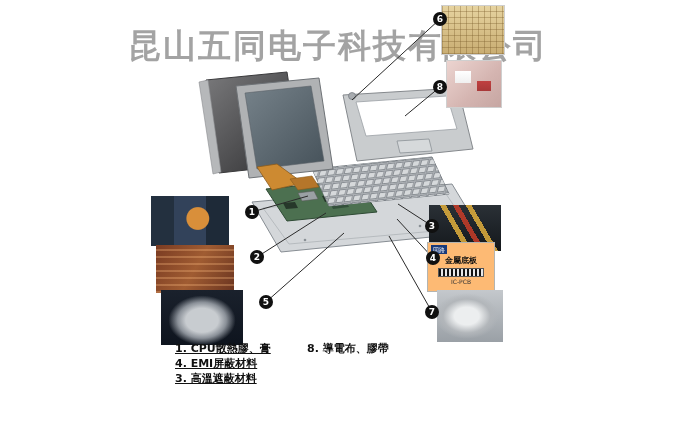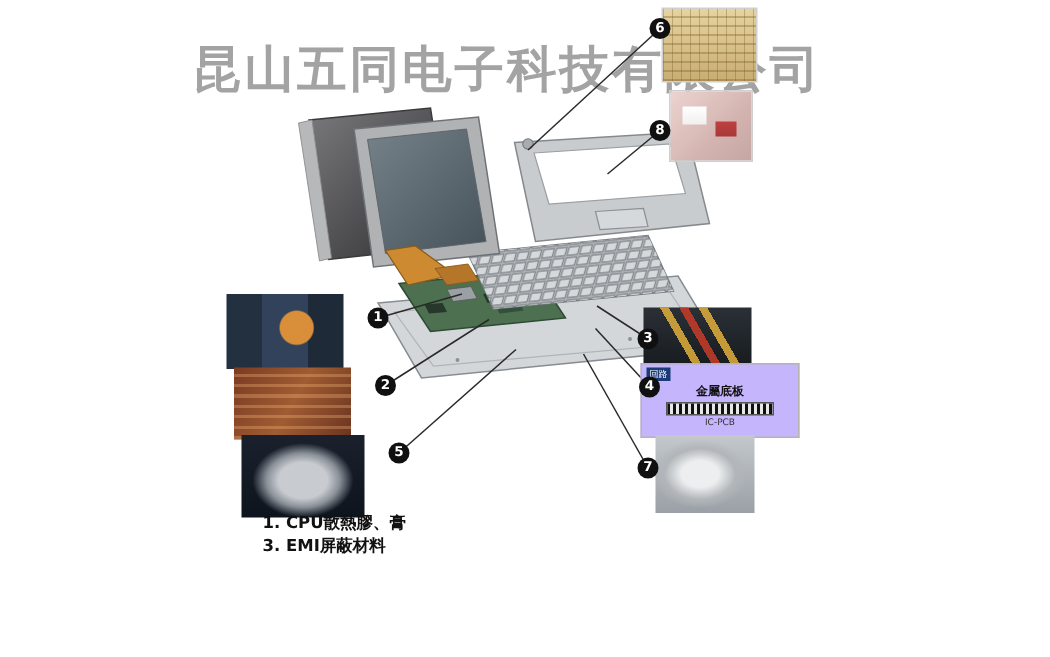--- a/index.html
+++ b/index.html
@@ -47,41 +47,41 @@
       linear-gradient(#1a212c,#0e141e);
   }
   .thumb-cable{
     left:429px;top:205px;width:72px;height:46px;border:none;
     background:
       linear-gradient(60deg,transparent 38%,rgba(225,175,60,.85) 38% 44%,transparent 44% 51%,
         rgba(200,60,40,.85) 51% 57%,transparent 57% 64%,rgba(225,175,60,.85) 64% 70%,transparent 70%),
       linear-gradient(#2a3036,#14181c);
   }
   .thumb-inset{
-    left:427px;top:242px;width:106px;height:50px;background:#c4b5fd;border:1px solid #b4b4b0;
+    left:427px;top:242px;width:68px;height:50px;background:#fdba74;border:1px solid #b4b4b0;
     display:flex;flex-direction:column;align-items:center;padding:2px 3px;
   }
   .inset-tag{align-self:flex-start;background:#1a3a7a;color:#fff;font-size:6px;line-height:7px;padding:1px 2px;}
   .inset-title{font-size:8px;font-weight:bold;color:#111;margin:1px 0 2px 0;}
   .inset-bar{width:72%;height:7px;border:1px solid #555;
     background:repeating-linear-gradient(90deg,#111 0 2px,#e8e8e8 2px 4px);}
   .inset-cap{font-size:6px;color:#333;margin-top:1px;}
   .thumb-foil{
     left:437px;top:290px;width:66px;height:52px;border:none;
     background:
       radial-gradient(ellipse at 45% 50%,#eceeef 0 24%,#b2b6ba 46%,rgba(0,0,0,0) 62%),
       linear-gradient(#c4c8cc,#9aa0a6);
   }
   .badge{
     position:absolute;z-index:3;width:14px;height:14px;border-radius:50%;
     background:#101010;color:#ffffff;font-size:9px;font-weight:bold;
     display:flex;align-items:center;justify-content:center;
   }
   .legend{position:absolute;z-index:3;font-size:11px;font-weight:bold;color:#111;line-height:15px;white-space:nowrap;}
-  .legend-left{left:175px;top:341px;}
+  .legend-left{left:175px;top:341px;text-decoration:underline;}
   .legend-right{left:307px;top:341px;}
 </style>
 </head>
 <body>
 
 <div class="stage">
 
   <div class="watermark">昆山五同电子科技有限公司</div>
 
   <svg class="art" width="700" height="438" viewBox="0 0 700 438">
@@ -175,18 +175,20 @@
   <div class="badge" style="left:250px;top:250px;">2</div>
   <div class="badge" style="left:425px;top:219px;">3</div>
   <div class="badge" style="left:426px;top:251px;">4</div>
   <div class="badge" style="left:259px;top:295px;">5</div>
   <div class="badge" style="left:433px;top:12px;">6</div>
   <div class="badge" style="left:425px;top:305px;">7</div>
   <div class="badge" style="left:433px;top:80px;">8</div>
 
   <div class="legend legend-left">
     <div>1. CPU散熱膠、膏</div>
-    <div>3. EMI屏蔽材料</div>
+    <div>4. EMI屏蔽材料</div>
+    <div>3. 高溫遮蔽材料</div>
   </div>
   <div class="legend legend-right">
+    <div>8. 導電布、膠帶</div>
   </div>
 
 </div>
 
 </body></html>

